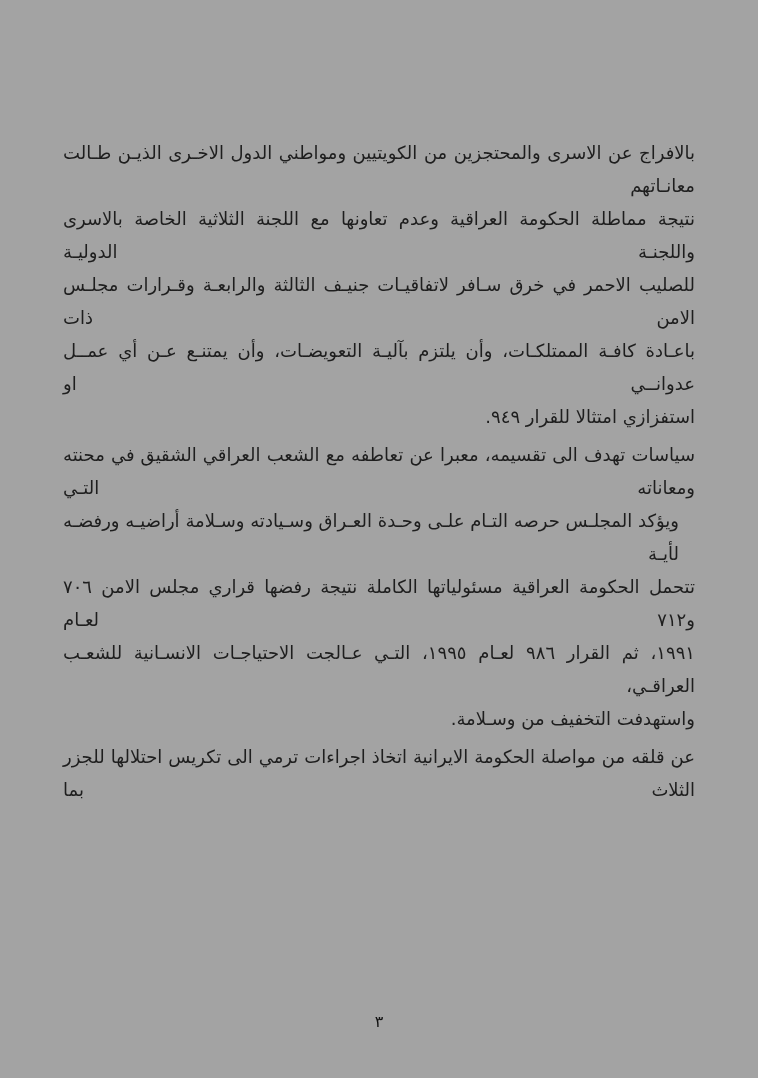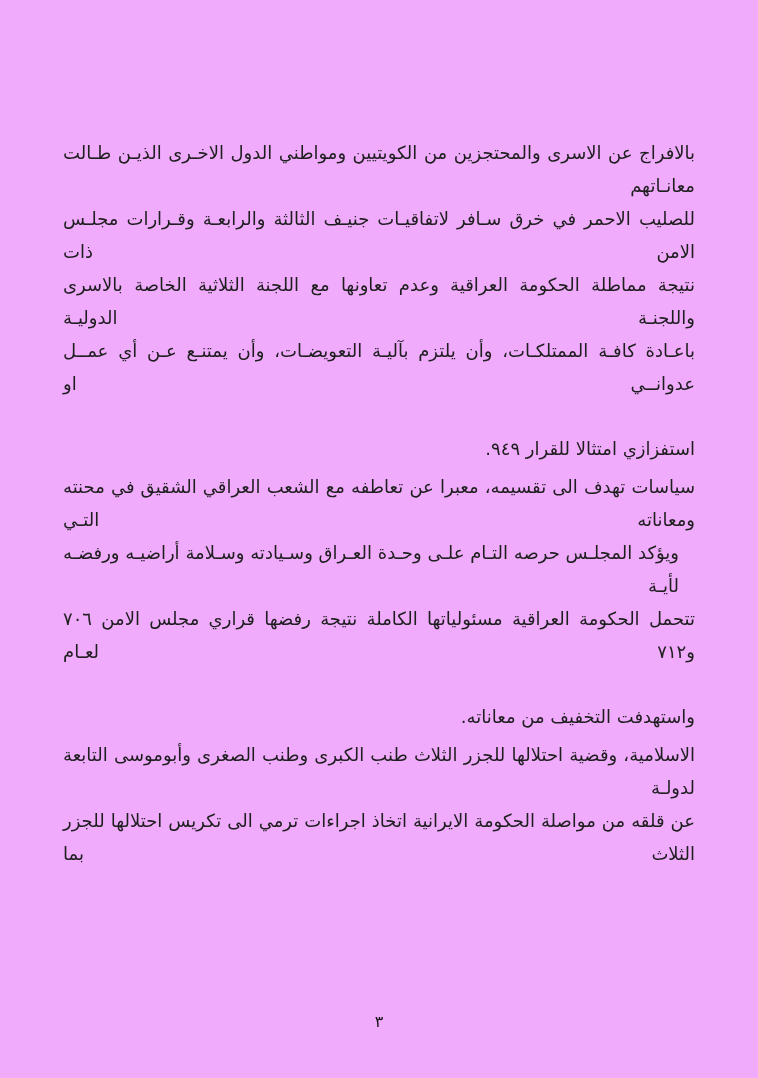--- a/index.html
+++ b/index.html
@@ -4,21 +4,21 @@
 <style>
   html, body {
     margin: 0;
     padding: 0;
     background: #ffffff;
   }
   .page {
     position: relative;
     width: 758px;
     height: 1078px;
-    background: #f0abfc;
+    background: #a3a3a3;
     overflow: hidden;
     font-family: "DejaVu Sans", sans-serif;
     color: #1e1e1e;
   }
   .text-block {
     position: absolute;
     top: 136px;
     right: 63px;
     left: 63px;
     direction: rtl;
@@ -32,50 +32,49 @@
     text-align: justify;
     text-align-last: justify;
     text-justify: inter-word;
     letter-spacing: 0.2px;
   }
   .line.indent {
     padding-right: 16px;
   }
   .line.para-end {
     text-align-last: right;
-    margin-top: 32px;
   }
   .page-number {
     position: absolute;
     top: 1012px;
     left: 0;
     right: 0;
     text-align: center;
     direction: rtl;
     font-size: 16px;
     color: #111111;
   }
 </style>
 </head>
 <body>
 
 <div class="page">
   <div class="text-block">
       <div class="paragraph">
         <div class="line">بالافراج عن الاسرى والمحتجزين من الكويتيين ومواطني الدول الاخـرى الذيـن طـالت معانـاتهم</div>
+        <div class="line">نتيجة مماطلة الحكومة العراقية وعدم تعاونها مع اللجنة الثلاثية الخاصة بالاسرى واللجنـة الدوليـة</div>
         <div class="line">للصليب الاحمر في خرق سـافر لاتفاقيـات جنيـف الثالثة والرابعـة وقـرارات مجلـس الامن ذات</div>
-        <div class="line">نتيجة مماطلة الحكومة العراقية وعدم تعاونها مع اللجنة الثلاثية الخاصة بالاسرى واللجنـة الدوليـة</div>
         <div class="line">باعـادة كافـة الممتلكـات، وأن يلتزم بآليـة التعويضـات، وأن يمتنـع عـن أي عمــل عدوانــي او</div>
         <div class="line para-end">استفزازي امتثالا للقرار ٩٤٩.</div>
       </div>
       <div class="paragraph">
         <div class="line">سياسات تهدف الى تقسيمه، معبرا عن تعاطفه مع الشعب العراقي الشقيق في محنته ومعاناته  التـي</div>
         <div class="line indent">ويؤكد المجلـس حرصه التـام علـى وحـدة العـراق وسـيادته وسـلامة أراضيـه ورفضـه لأيـة</div>
         <div class="line">تتحمل الحكومة العراقية مسئولياتها الكاملة نتيجة رفضها قراري مجلس الامن ٧٠٦ و٧١٢ لعـام</div>
-        <div class="line para-end">واستهدفت التخفيف من معاناته.</div>
+        <div class="line">١٩٩١، ثم القرار ٩٨٦  لعـام ١٩٩٥، التـي عـالجت الاحتياجـات الانسـانية للشعـب العراقـي،</div>
+        <div class="line para-end">واستهدفت التخفيف من وسـلامة.</div>
       </div>
       <div class="paragraph">
-        <div class="line">الاسلامية، وقضية احتلالها للجزر الثلاث طنب الكبرى وطنب الصغرى وأبوموسى التابعة لدولـة</div>
         <div class="line">عن قلقه من مواصلة الحكومة الايرانية اتخاذ اجراءات ترمي الى تكريس احتلالها للجزر الثلاث بما</div>
       </div>
     </div>
   <div class="page-number">٣</div>
 </div>
 
 </body></html>

